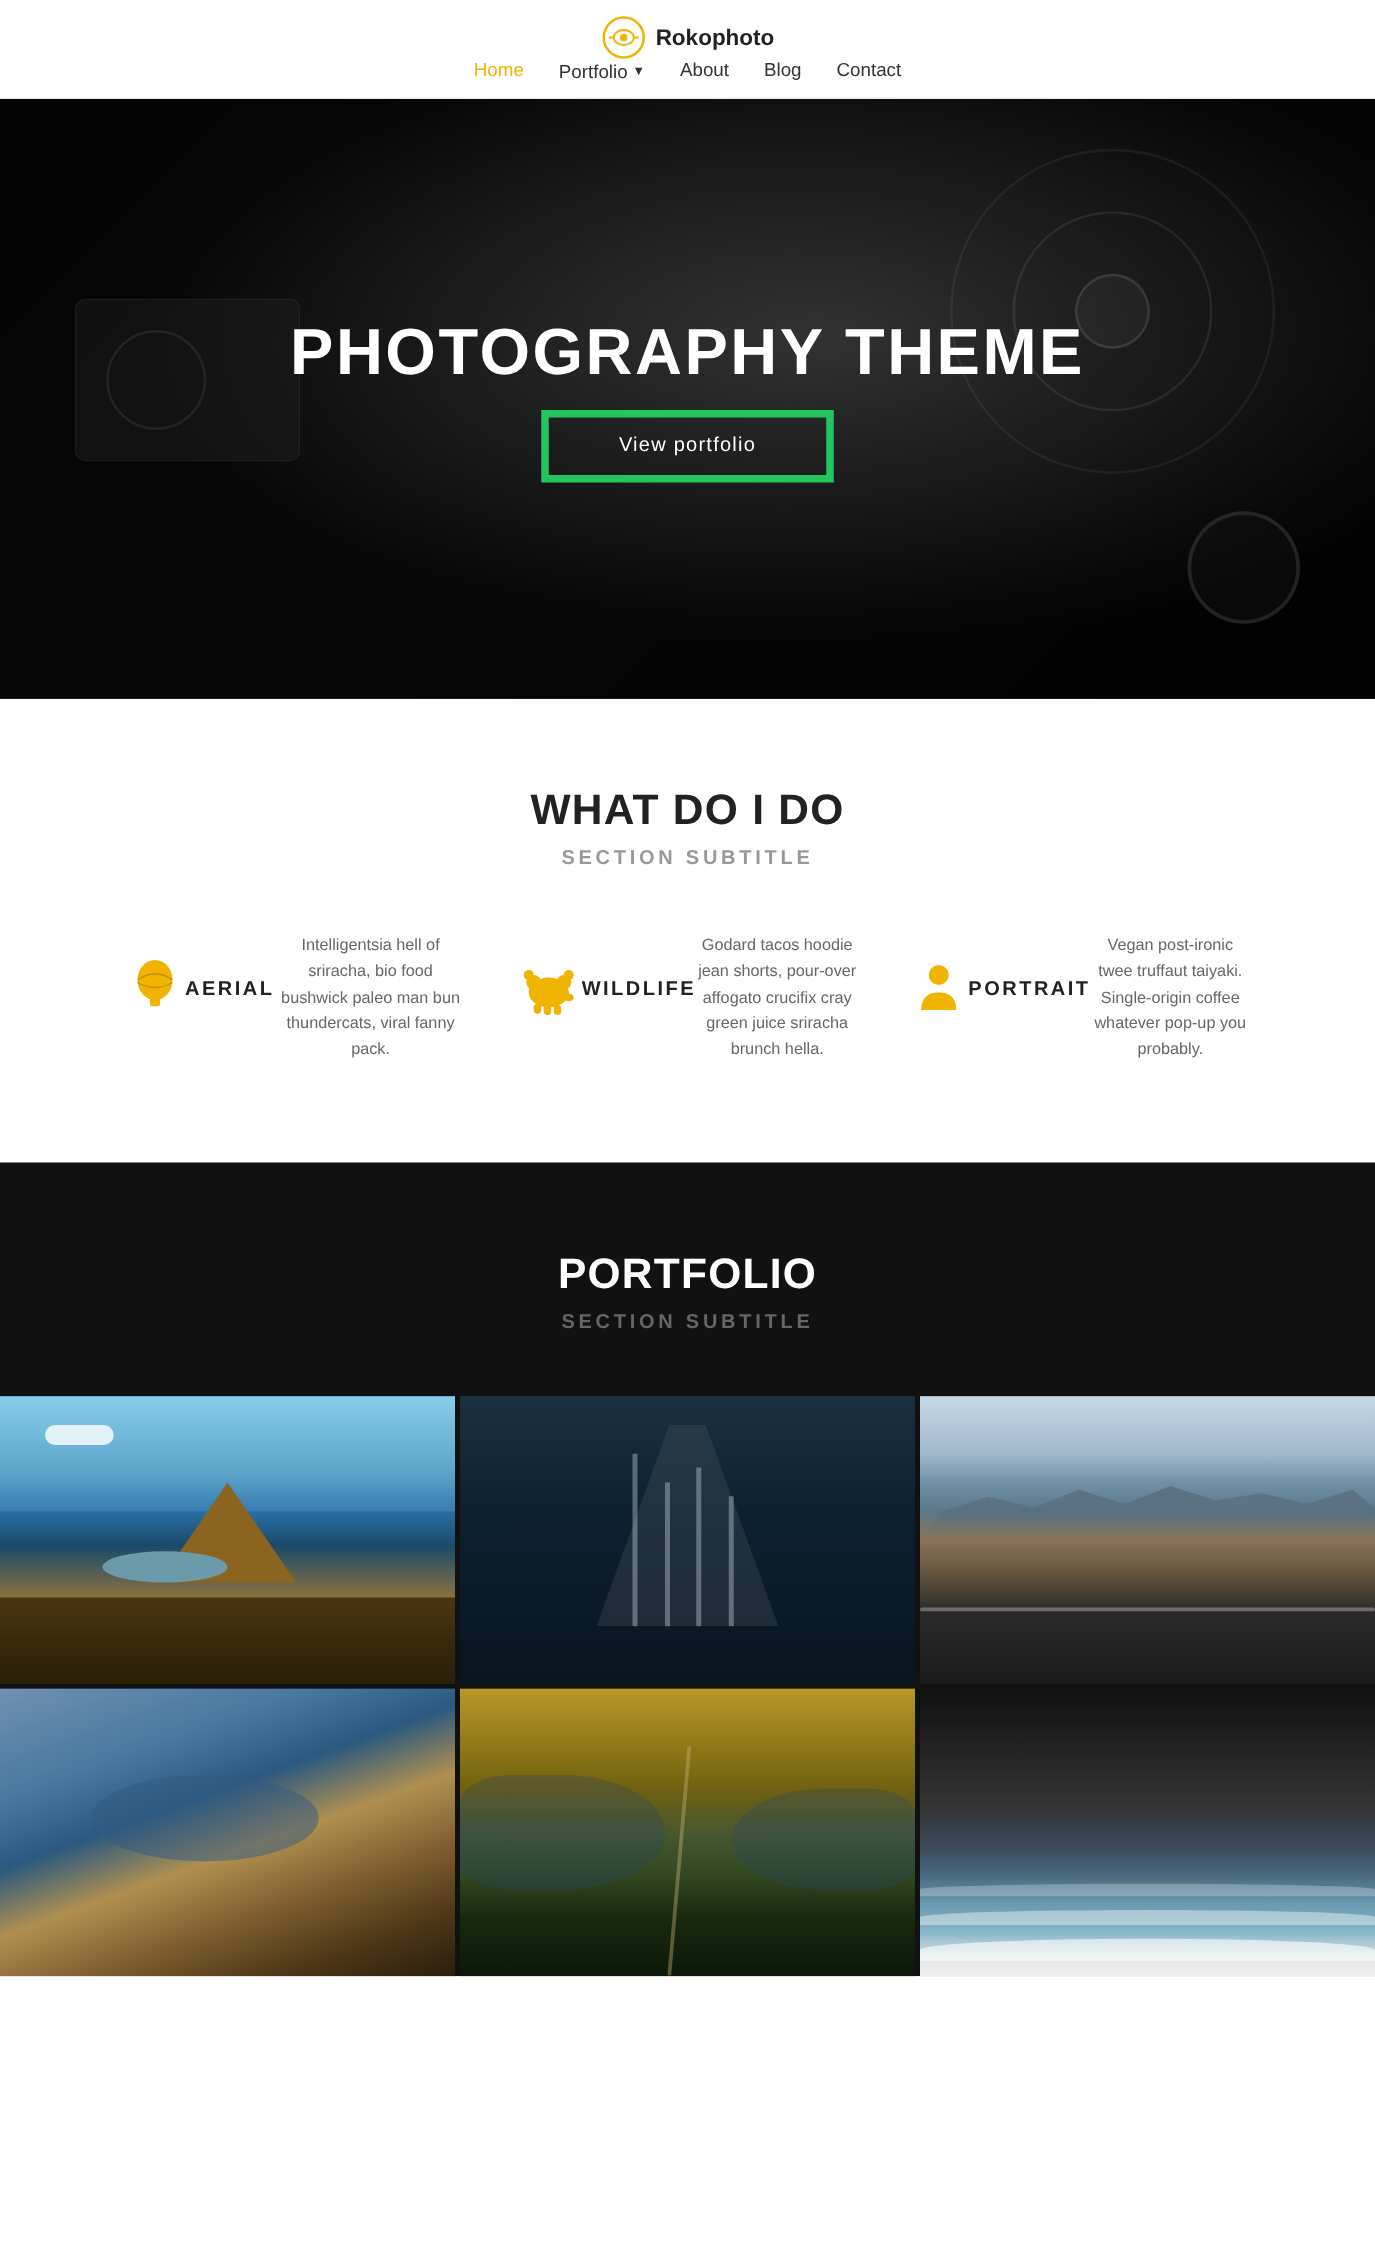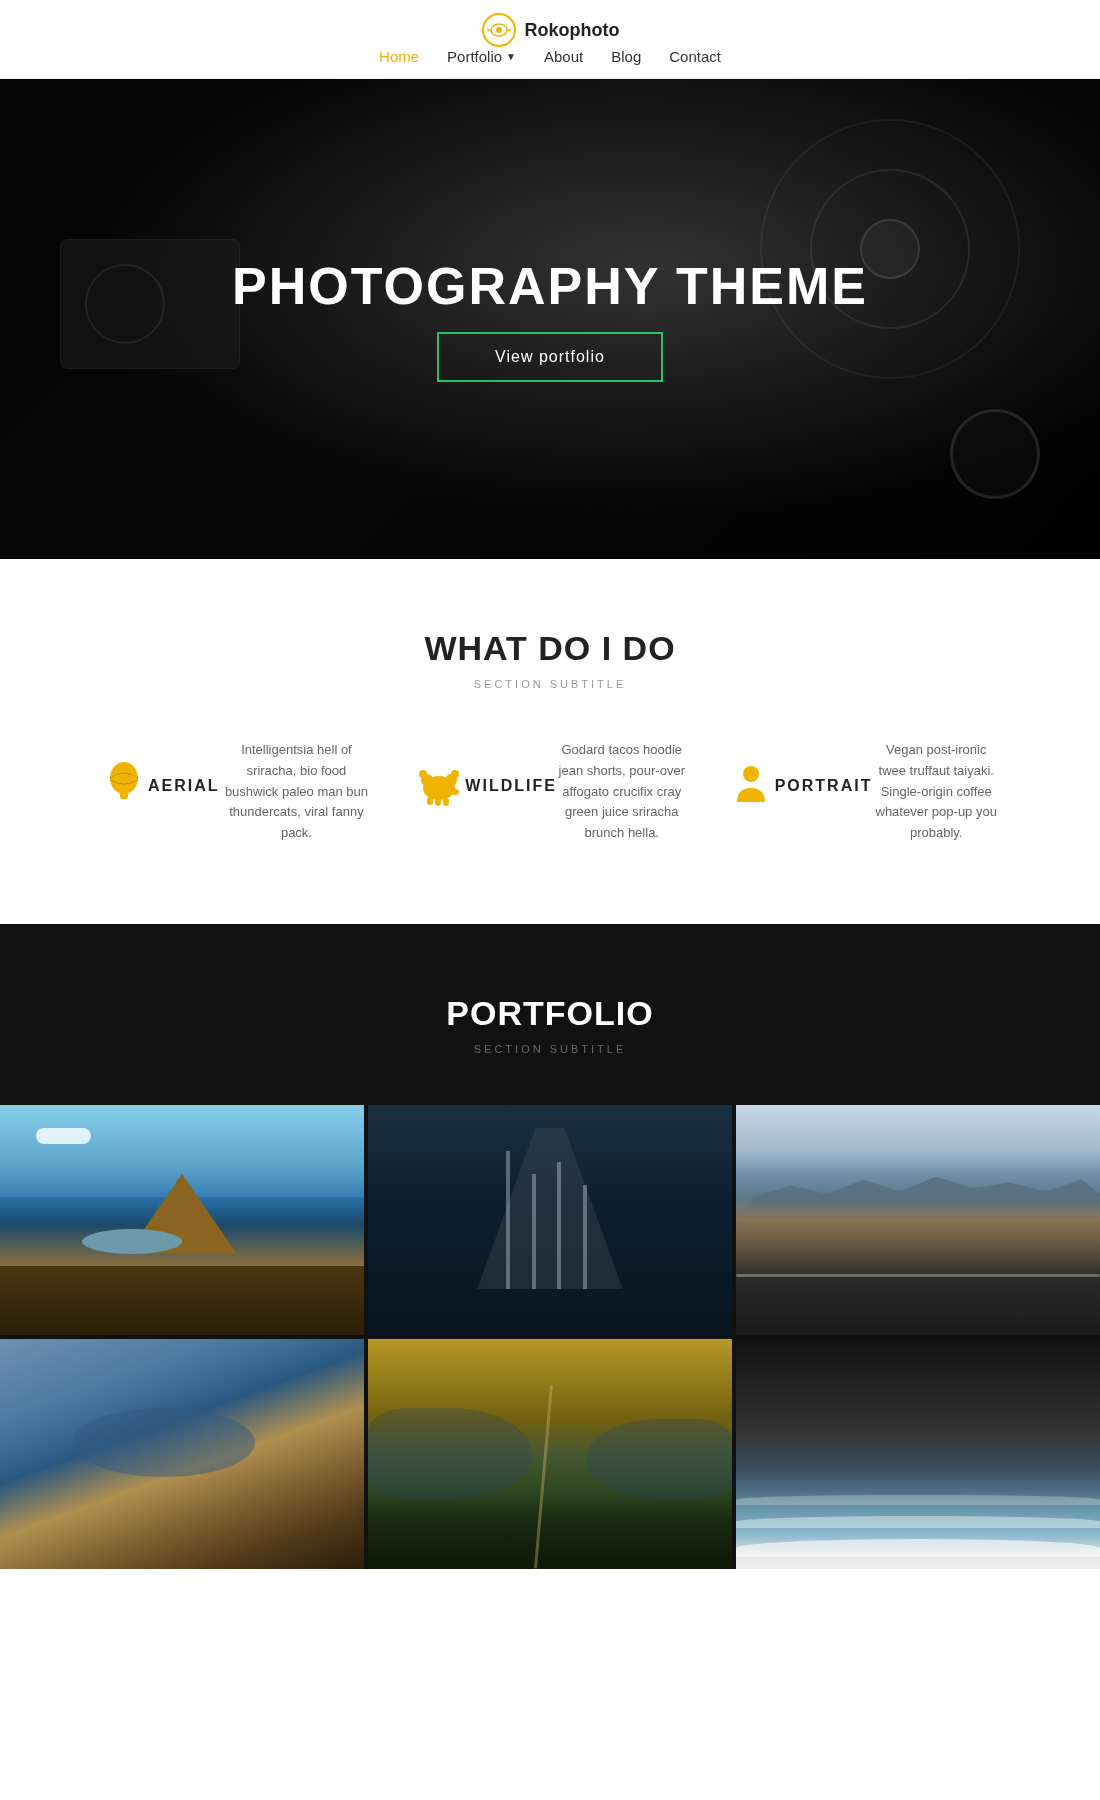--- a/index.html
+++ b/index.html
@@ -27,20 +27,21 @@
       height: 36px;
     }
     .nav-logo-text {
       font-size: 18px;
       font-weight: 600;
       color: #222;
       font-family: Arial, sans-serif;
     }
     .nav-links {
       display: flex;
+      align-items: center;
       gap: 28px;
       list-style: none;
     }
     .nav-links a {
       text-decoration: none;
       font-size: 15px;
       color: #333;
       font-family: Arial, sans-serif;
     }
     .nav-links a.active {
@@ -92,21 +93,21 @@
     .hero-subtitle {
       font-size: 18px;
       color: #ccc;
       margin-bottom: 36px;
       font-family: Arial, sans-serif;
       font-weight: 300;
     }
     .hero-btn {
       display: inline-block;
       padding: 14px 56px;
-      border: 2px solid #22c55e;
+      border: 6px solid #22c55e;
       color: #fff;
       font-size: 16px;
       font-family: Arial, sans-serif;
       cursor: pointer;
       background: transparent;
       letter-spacing: 1px;
     }
 
     
     .section-white {
@@ -117,22 +118,22 @@
     .section-title {
       font-size: 34px;
       font-weight: 700;
       font-family: Arial, sans-serif;
       color: #222;
       text-transform: uppercase;
       letter-spacing: 1px;
       margin-bottom: 10px;
     }
     .section-subtitle {
-      font-size: 11px;
-      font-weight: 400;
+      font-size: 16px;
+      font-weight: 700;
       letter-spacing: 3px;
       color: #999;
       text-transform: uppercase;
       font-family: Arial, sans-serif;
       margin-bottom: 50px;
     }
     .services-grid {
       display: grid;
       grid-template-columns: 1fr 1fr 1fr;
       gap: 40px;

